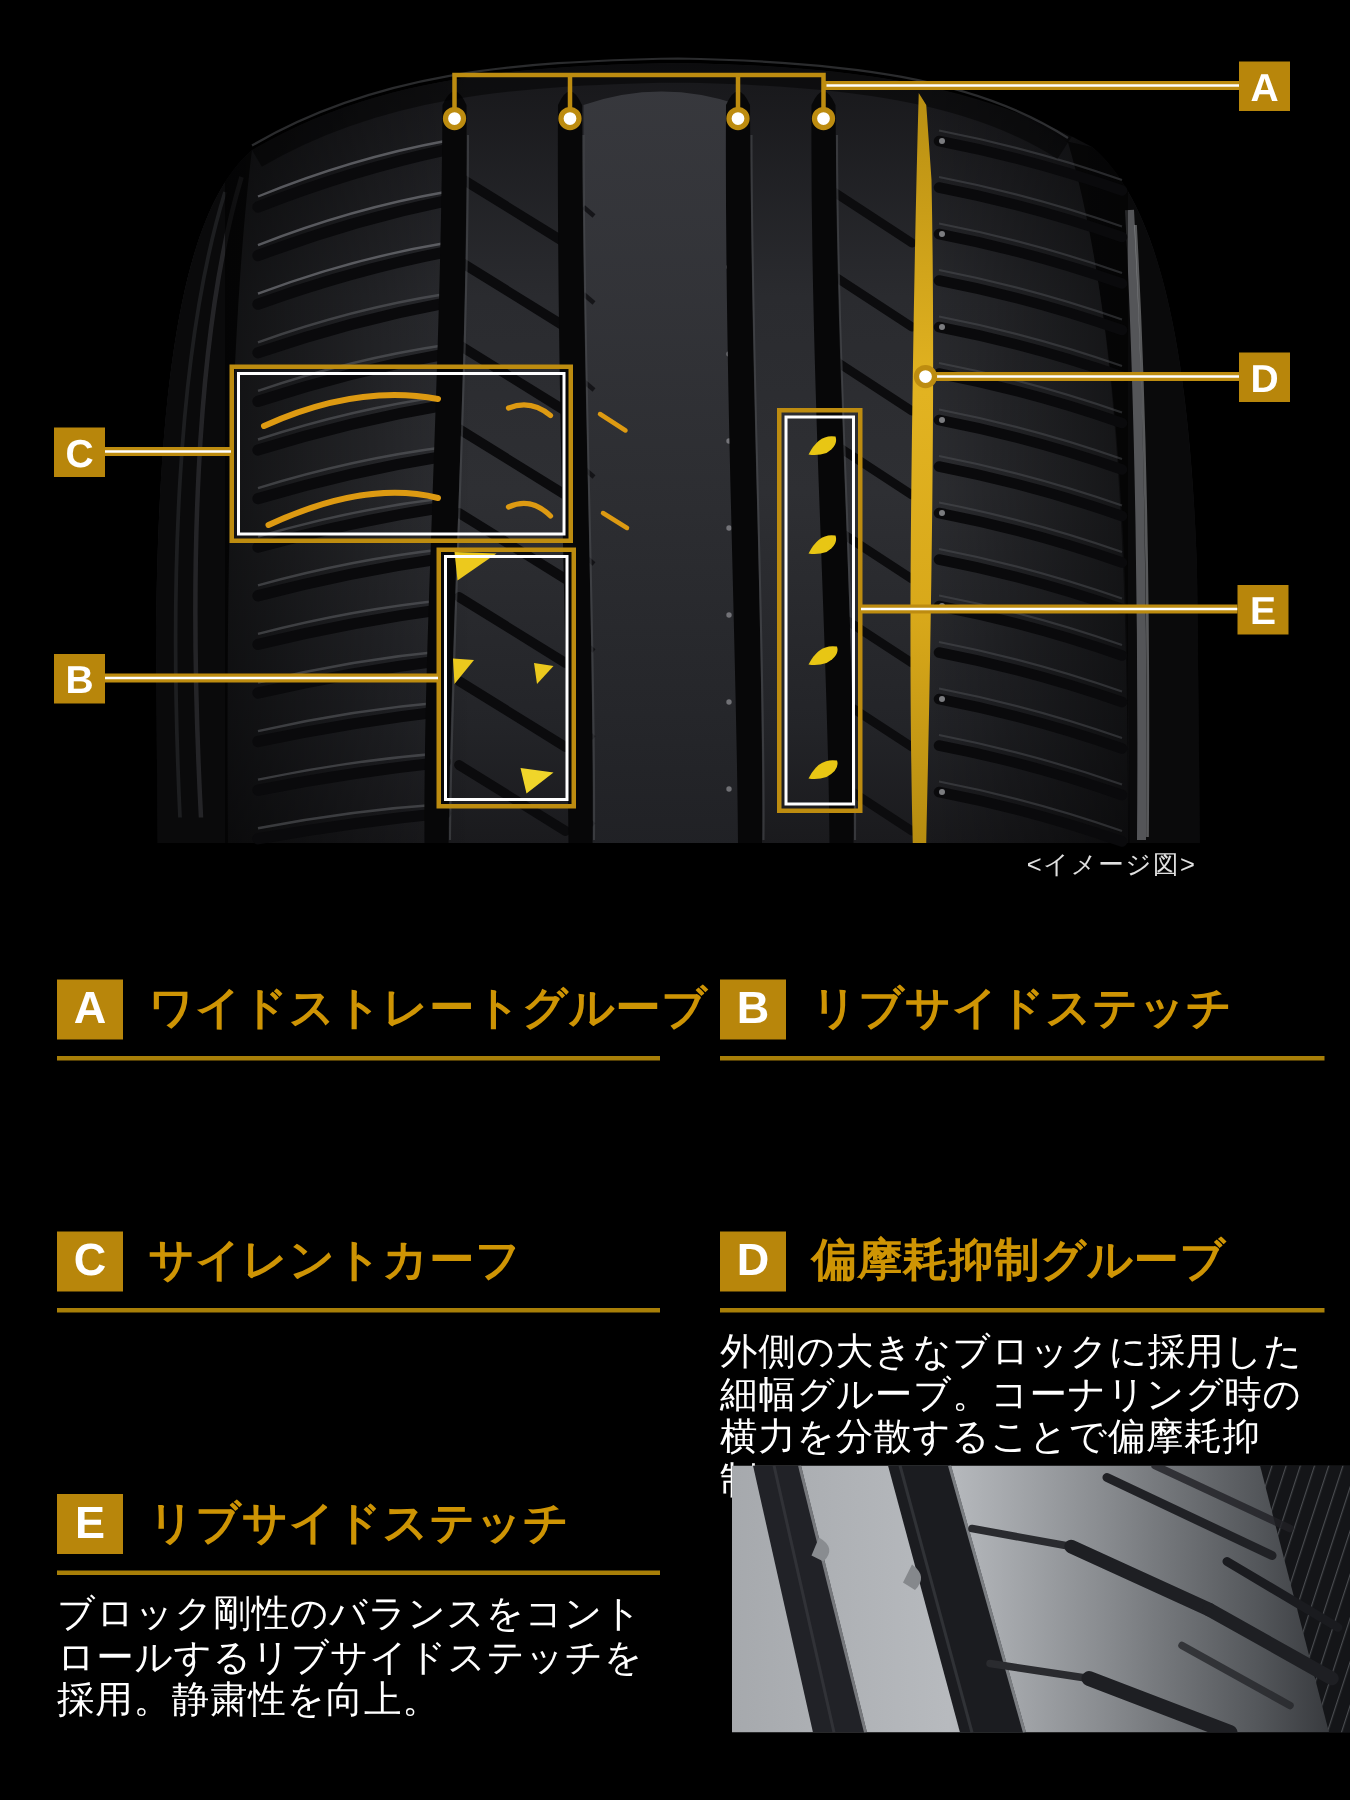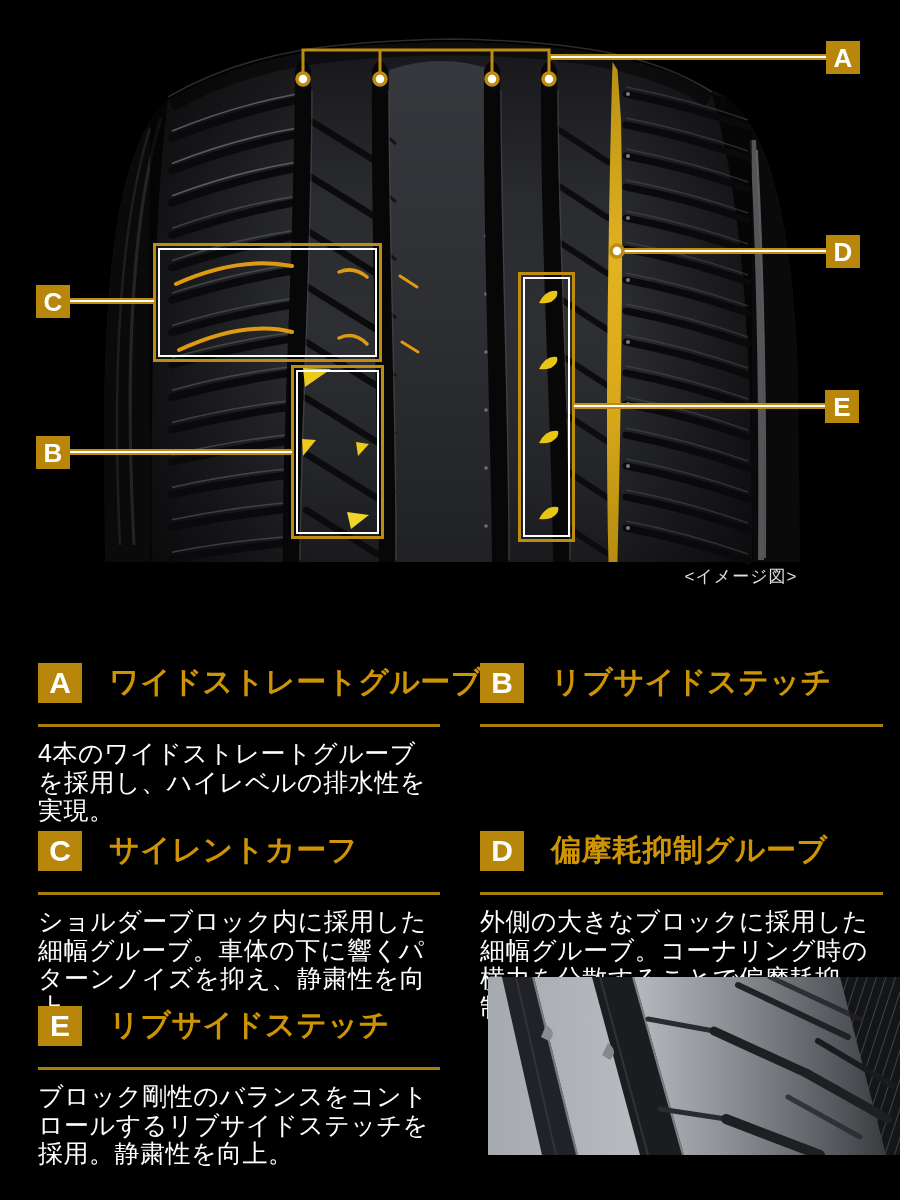--- a/index.html
+++ b/index.html
@@ -4,21 +4,21 @@
 <style>
   html,body{margin:0;padding:0;background:#000;}
   .canvas{position:relative;width:900px;height:1200px;background:#000;overflow:hidden;
           font-family:"Liberation Sans","DejaVu Sans",sans-serif;}
   #tire-diagram{position:absolute;left:0;top:0;}
   #tread-photo{position:absolute;left:488px;top:977px;}
   .feature{position:absolute;}
   .fhead{display:flex;align-items:center;gap:17px;}
   .fbadge{width:44px;height:40px;background:#B8860B;color:#fff;font-weight:bold;
           font-size:30px;display:flex;align-items:center;justify-content:center;flex:0 0 auto;}
-  .ftitle{margin:10px;font-size:30px;font-weight:bold;color:#CE9404;white-space:nowrap;letter-spacing:.5px;text-align:center;}
+  .ftitle{margin:0;font-size:30px;font-weight:bold;color:#CE9404;white-space:nowrap;letter-spacing:.5px;text-align:center;}
   .frule{height:3px;background:#A87F08;margin-top:11px;}
   .fbody{margin:12px 0 0 0;font-size:25px;line-height:28.5px;color:#fff;letter-spacing:.5px;}
   svg text.callout-letter{font-family:"Liberation Sans","DejaVu Sans",sans-serif;font-weight:bold;font-size:26px;fill:#fff;}
   svg text.caption{font-family:"Liberation Sans","DejaVu Sans",sans-serif;font-size:17px;fill:#e0e0e0;letter-spacing:1px;}
 </style>
 </head>
 <body>
 
 <div class="canvas">
 
@@ -262,38 +262,36 @@
       <text class="caption" x="741" y="582" text-anchor="middle">&lt;イメージ図&gt;</text>
     </g>
   </svg>
 
   <section class="feature" style="left:38px;top:652px;width:402px;">
     <div class="fhead">
       <span class="fbadge">A</span>
       <h2 class="ftitle">ワイドストレートグルーブ</h2>
     </div>
     <div class="frule"></div>
-    <p class="fbody">4本のワイドストレートグルーブを採用し、ハイレベルの排水性を実現。</p>
   </section>
 
   <section class="feature" style="left:480px;top:652px;width:403px;">
     <div class="fhead">
       <span class="fbadge">B</span>
       <h2 class="ftitle">リブサイドステッチ</h2>
     </div>
     <div class="frule"></div>
   </section>
 
   <section class="feature" style="left:38px;top:820px;width:402px;">
     <div class="fhead">
       <span class="fbadge">C</span>
       <h2 class="ftitle">サイレントカーフ</h2>
     </div>
     <div class="frule"></div>
-    <p class="fbody">ショルダーブロック内に採用した細幅グルーブ。車体の下に響くパターンノイズを抑え、静粛性を向上。</p>
   </section>
 
   <section class="feature" style="left:480px;top:820px;width:403px;">
     <div class="fhead">
       <span class="fbadge">D</span>
       <h2 class="ftitle">偏摩耗抑制グルーブ</h2>
     </div>
     <div class="frule"></div>
     <p class="fbody">外側の大きなブロックに採用した細幅グルーブ。コーナリング時の横力を分散することで偏摩耗抑制。</p>
   </section>

